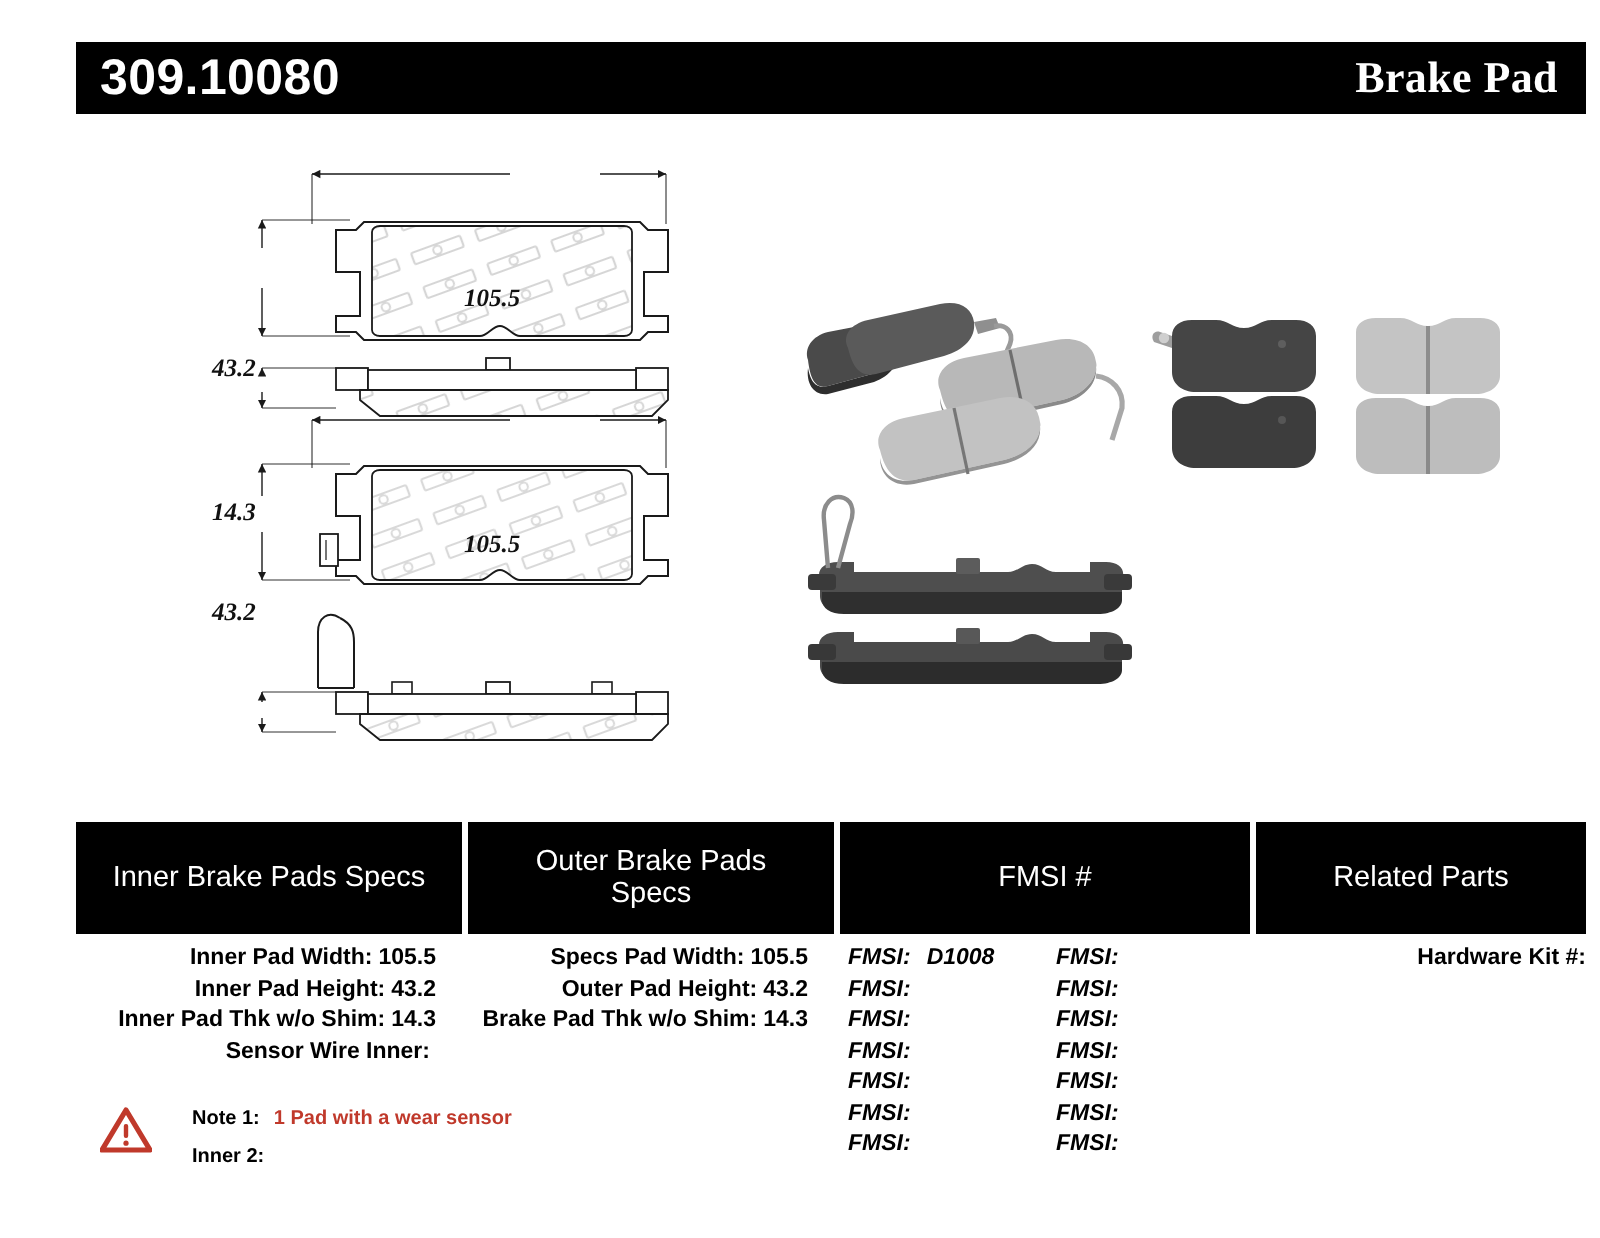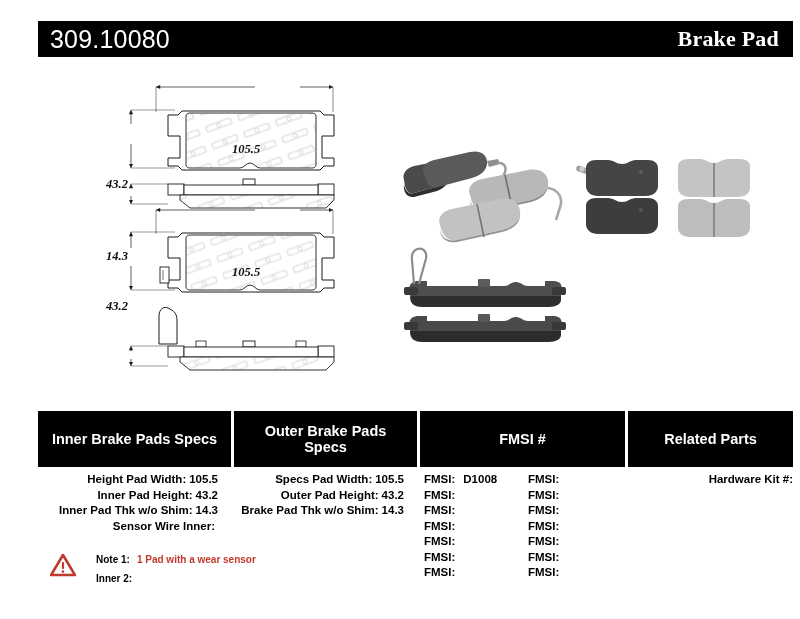--- a/index.html
+++ b/index.html
@@ -26,21 +26,21 @@
     background: #000000;
     display: flex;
     align-items: center;
     justify-content: space-between;
     box-sizing: border-box;
     padding: 0 14px 0 12px;
   }
   .header-part {
     color: #ffffff;
     font-size: 25px;
-    font-weight: normal;
+    font-weight: bold;
     letter-spacing: 0.2px;
     line-height: 1;
   }
   .header-title {
     color: #ffffff;
     font-size: 22px;
     font-weight: bold;
     letter-spacing: 0.2px;
     line-height: 1;
     font-family: Liberation Serif, serif;
@@ -77,21 +77,21 @@
   .spec-table {
     width: 755px;
     border-collapse: separate;
     border-spacing: 0;
     table-layout: fixed;
   }
   .spec-table th {
     background: #000000;
     color: #ffffff;
     font-size: 14.5px;
-    font-weight: bold;
+    font-weight: normal;
     height: 28px;
     text-align: center;
     vertical-align: middle;
     border-right: 3px solid #ffffff;
     padding: 12px;
   }
   .spec-table th:last-child { border-right: none; }
   .spec-table td {
     vertical-align: top;
     padding: 5px 0 0 0;
@@ -110,20 +110,21 @@
   .kv-row .kv-val { font-weight: bold; margin-left: 3px; }
 
   .fmsi-cell { padding-left: 6px; }
   .fmsi-cols {
     display: flex;
     flex-direction: row;
   }
   .fmsi-col {
     width: 50%;
     box-sizing: border-box;
+    font-style: italic;
   }
   .fmsi-col.left { padding-left: 4px; }
   .fmsi-col.right { padding-left: 4px; }
   .fmsi-row {
     font-size: 11.5px;
     font-weight: bold;
     line-height: 15.5px;
     white-space: nowrap;
     text-align: left;
   }
@@ -401,21 +402,21 @@
         <th>FMSI #</th>
         <th>Related Parts</th>
       </tr>
     </thead>
     <tbody>
       <tr>
 
         <td>
           <ul class="kv-list">
             <li class="kv-row">
-              <span>Height Pad Width:</span><span class="kv-val">105.5</span>
+              <span>Inner Pad Width:</span><span class="kv-val">105.5</span>
             </li>
             <li class="kv-row">
               <span>Inner Pad Height:</span><span class="kv-val">43.2</span>
             </li>
             <li class="kv-row">
               <span>Inner Pad Thk w/o Shim:</span><span class="kv-val">14.3</span>
             </li>
             <li class="kv-row">
               <span>Sensor Wire Inner:</span><span class="kv-val"></span>
             </li>

